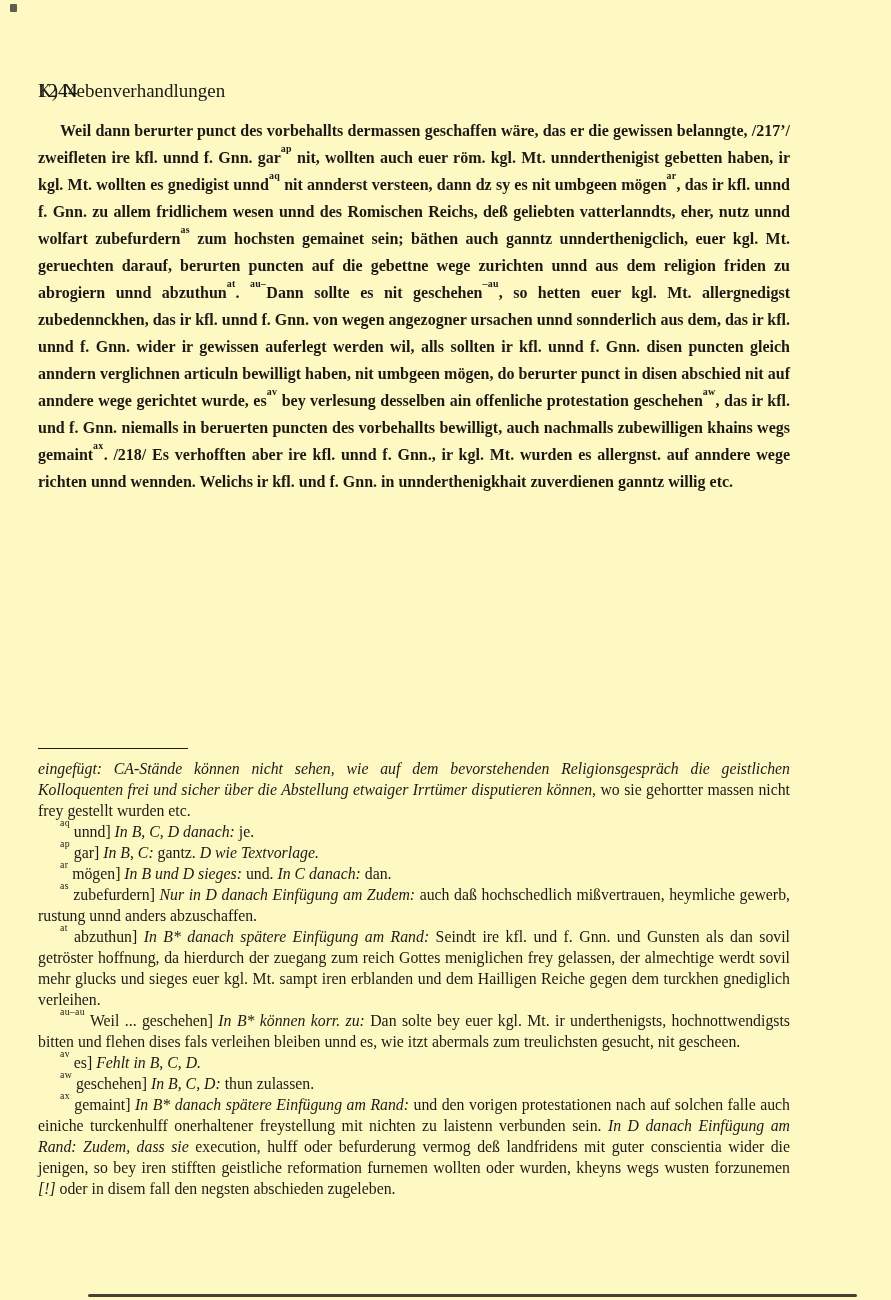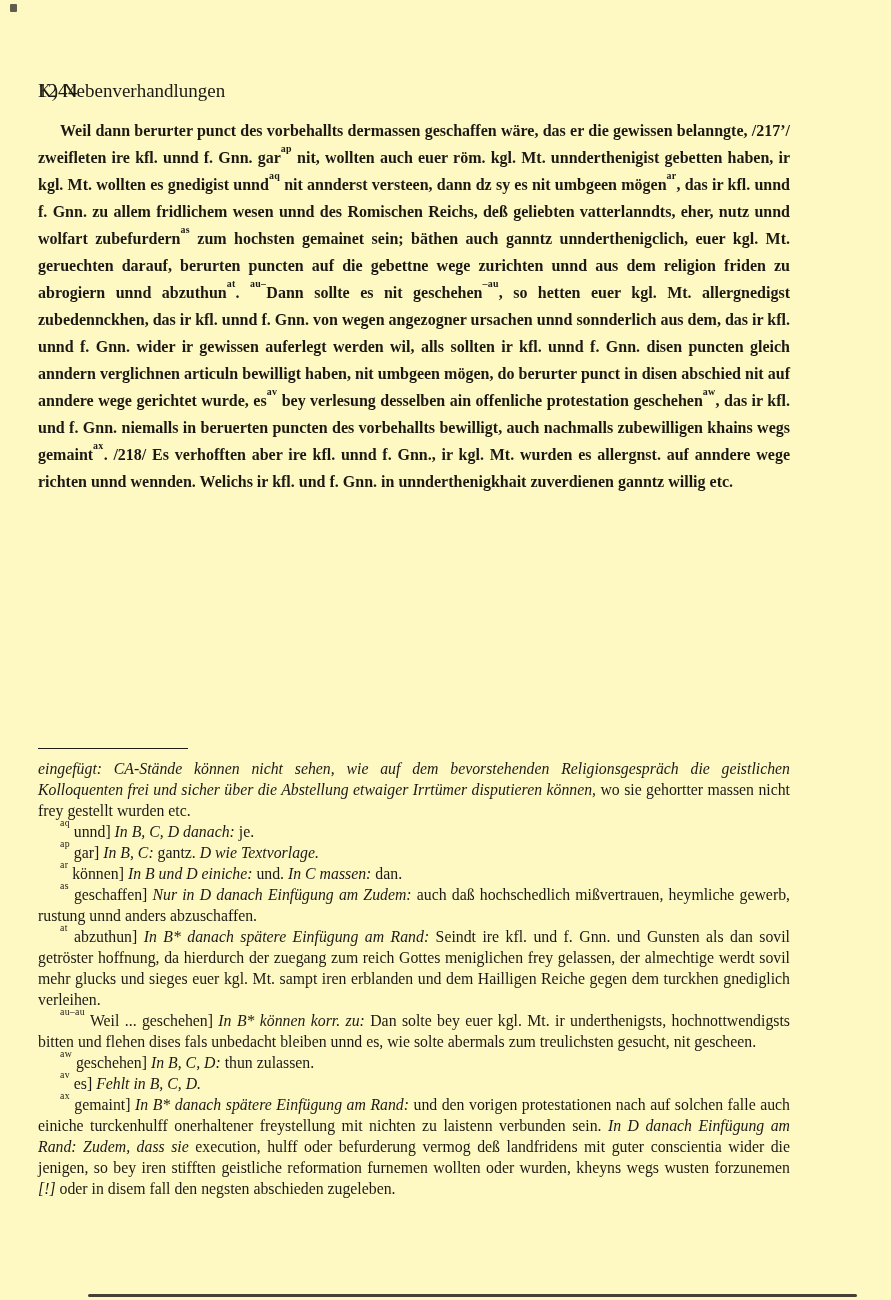--- a/index.html
+++ b/index.html
@@ -106,25 +106,25 @@
   </div>
 
   <p class="body-paragraph"><span>Weil dann berurter punct des vorbehallts dermassen geschaffen wäre, das er die gewissen belanngte, /217’/ zweifleten ire kfl. unnd f. Gnn. gar</span><sup>ap</sup><span> nit, wollten auch euer röm. kgl. Mt. unnderthenigist gebetten haben, ir kgl. Mt. wollten es gnedigist unnd</span><sup>aq</sup><span> nit annderst versteen, dann dz sy es nit umbgeen mögen</span><sup>ar</sup><span>, das ir kfl. unnd f. Gnn. zu allem fridlichem wesen unnd des Romischen Reichs, deß geliebten vatterlanndts, eher, nutz unnd wolfart zubefurdern</span><sup>as</sup><span> zum hochsten gemainet sein; bäthen auch ganntz unnderthenigclich, euer kgl. Mt. geruechten darauf, berurten puncten auf die gebettne wege zurichten unnd aus dem religion friden zu abrogiern unnd abzuthun</span><sup>at</sup><span>. </span><sup>au–</sup><span>Dann sollte es nit geschehen</span><sup>–au</sup><span>, so hetten euer kgl. Mt. allergnedigst zubedennckhen, das ir kfl. unnd f. Gnn. von wegen angezogner ursachen unnd sonnderlich aus dem, das ir kfl. unnd f. Gnn. wider ir gewissen auferlegt werden wil, alls sollten ir kfl. unnd f. Gnn. disen puncten gleich anndern verglichnen articuln bewilligt haben, nit umbgeen mögen, do berurter punct in disen abschied nit auf anndere wege gerichtet wurde, es</span><sup>av</sup><span> bey verlesung desselben ain offenliche protestation geschehen</span><sup>aw</sup><span>, das ir kfl. und f. Gnn. niemalls in beruerten puncten des vorbehallts bewilligt, auch nachmalls zubewilligen khains wegs gemaint</span><sup>ax</sup><span>. /218/ Es verhofften aber ire kfl. unnd f. Gnn., ir kgl. Mt. wurden es allergnst. auf anndere wege richten unnd wennden. Welichs ir kfl. und f. Gnn. in unnderthenigkhait zuverdienen ganntz willig etc.</span></p>
 
   <div class="footnotes-section">
     <div class="footnote-separator"></div>
     <p class="footnote footnote-continuation"><em>eingefügt: CA-Stände können nicht sehen, wie auf dem bevorstehenden Religionsgespräch die geistlichen Kolloquenten frei und sicher über die Abstellung etwaiger Irrtümer disputieren können,</em><span> wo sie gehortter massen nicht frey gestellt wurden etc.</span></p>
     <div>
         <p class="footnote"><sup>aq</sup><span><span> unnd] </span><em>In B, C, D danach:</em><span> je.</span></span></p>
         <p class="footnote"><sup>ap</sup><span><span> gar] </span><em>In B, C:</em><span> gantz. </span><em>D wie Textvorlage.</em></span></p>
-        <p class="footnote"><sup>ar</sup><span><span> können] </span><em>In B und D einiche:</em><span> und. </span><em>In C massen:</em><span> dan.</span></span></p>
-        <p class="footnote"><sup>as</sup><span><span> geschaffen] </span><em>Nur in D danach Einfügung am Zudem:</em><span> auch daß hochschedlich mißvertrauen, heymliche gewerb, rustung unnd anders abzuschaffen.</span></span></p>
+        <p class="footnote"><sup>ar</sup><span><span> mögen] </span><em>In B und D sieges:</em><span> und. </span><em>In C danach:</em><span> dan.</span></span></p>
+        <p class="footnote"><sup>as</sup><span><span> zubefurdern] </span><em>Nur in D danach Einfügung am Zudem:</em><span> auch daß hochschedlich mißvertrauen, heymliche gewerb, rustung unnd anders abzuschaffen.</span></span></p>
         <p class="footnote"><sup>at</sup><span><span> abzuthun] </span><em>In B* danach spätere Einfügung am Rand:</em><span> Seindt ire kfl. und f. Gnn. und Gunsten als dan sovil getröster hoffnung, da hierdurch der zuegang zum reich Gottes meniglichen frey gelassen, der almechtige werdt sovil mehr glucks und sieges euer kgl. Mt. sampt iren erblanden und dem Hailligen Reiche gegen dem turckhen gnediglich verleihen.</span></span></p>
-        <p class="footnote"><sup>au–au</sup><span><span> Weil ... geschehen] </span><em>In B* können korr. zu:</em><span> Dan solte bey euer kgl. Mt. ir underthenigsts, hochnottwendigsts bitten und flehen dises fals unbedacht bleiben unnd es, wie solte abermals zum treulichsten gesucht, nit gescheen.</span></span></p>
+        <p class="footnote"><sup>au–au</sup><span><span> Weil ... geschehen] </span><em>In B* können korr. zu:</em><span> Dan solte bey euer kgl. Mt. ir underthenigsts, hochnottwendigsts bitten und flehen dises fals verleihen bleiben unnd es, wie itzt abermals zum treulichsten gesucht, nit gescheen.</span></span></p>
+        <p class="footnote"><sup>av</sup><span><span> es] </span><em>Fehlt in B, C, D.</em></span></p>
         <p class="footnote"><sup>aw</sup><span><span> geschehen] </span><em>In B, C, D:</em><span> thun zulassen.</span></span></p>
-        <p class="footnote"><sup>av</sup><span><span> es] </span><em>Fehlt in B, C, D.</em></span></p>
         <p class="footnote"><sup>ax</sup><span><span> gemaint] </span><em>In B* danach spätere Einfügung am Rand:</em><span> und den vorigen protestationen nach auf solchen falle auch einiche turckenhulff onerhaltener freystellung mit nichten zu laistenn verbunden sein. </span><em>In D danach Einfügung am Rand: Zudem, dass sie</em><span> execution, hulff oder befurderung vermog deß landfridens mit guter conscientia wider die jenigen, so bey iren stifften geistliche reformation furnemen wollten oder wurden, kheyns wegs wusten forzunemen </span><em>[!]</em><span> oder in disem fall den negsten abschieden zugeleben.</span></span></p>
       </div>
   </div>
 
   <div class="page-bottom-edge"></div>
 
 </div>
 
 </body></html>

